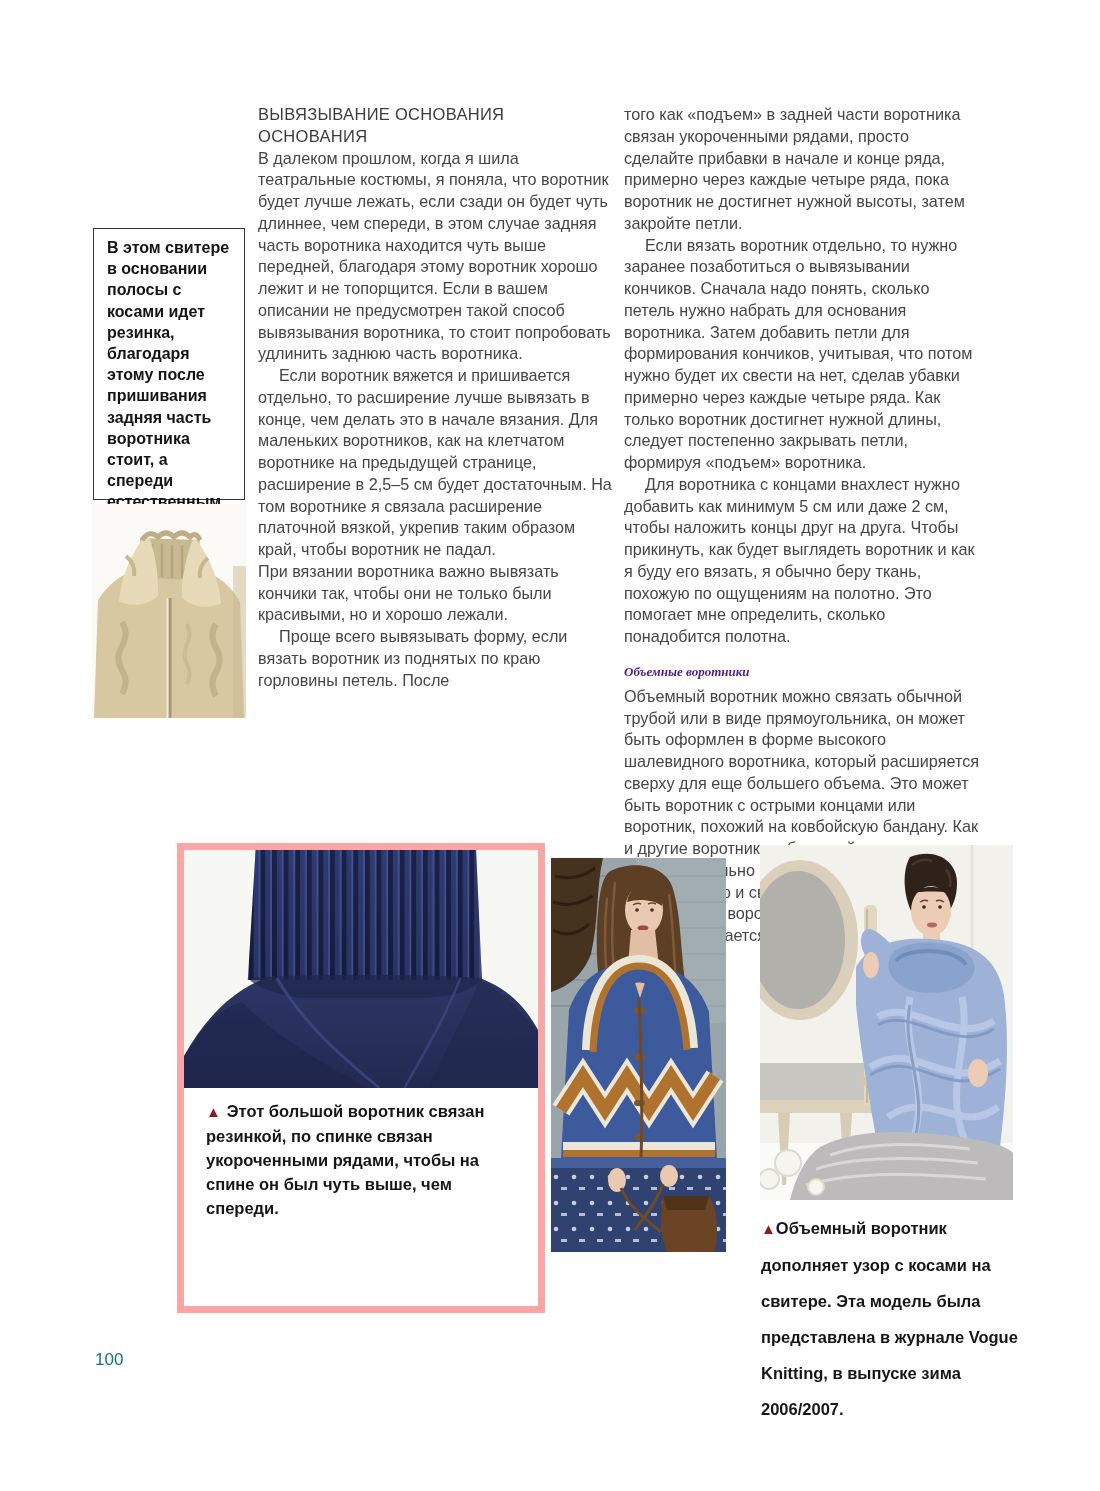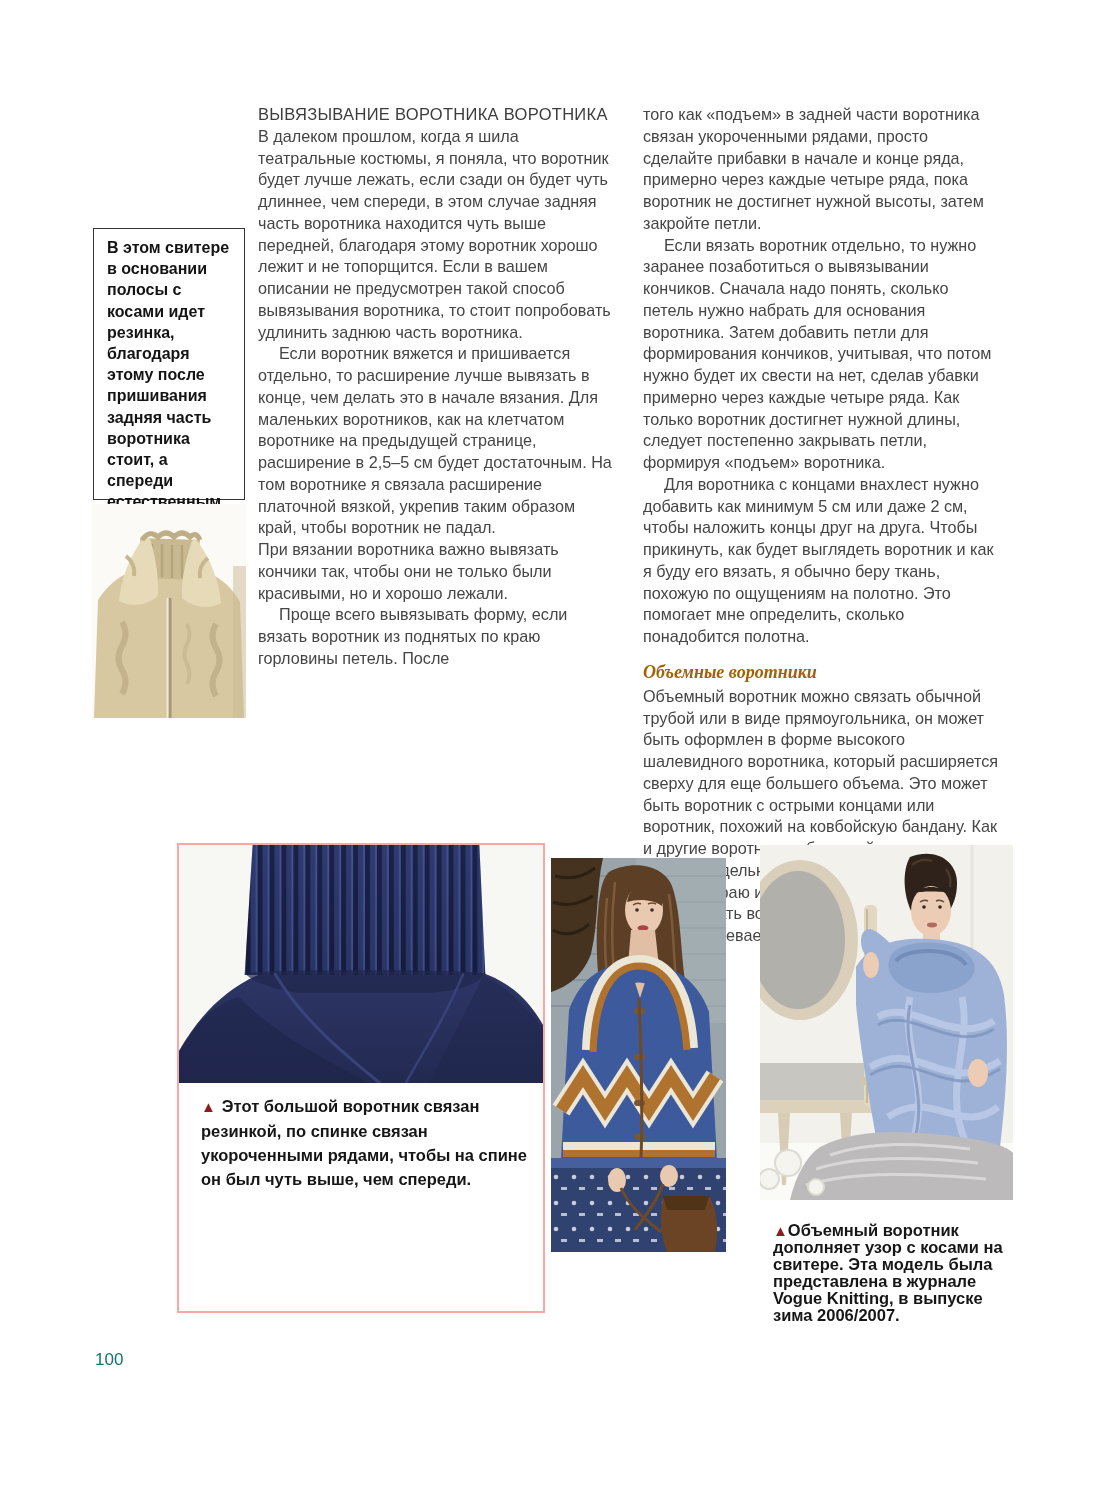--- a/index.html
+++ b/index.html
@@ -11,50 +11,50 @@
   .side-note{
     position:absolute;left:93px;top:228px;width:152px;height:272px;
     border:1.5px solid #343434;box-sizing:border-box;padding:8px 11px 0 13px;
     font-size:16px;font-weight:bold;line-height:21.2px;color:#141414;
   }
   .side-photo{position:absolute;left:92px;top:504px;width:154px;height:214px;}
   .side-photo svg{display:block;width:100%;height:100%;}
   
   .col{position:absolute;top:104px;}
   .col-left{left:258px;width:360px;}
-  .col-right{left:643px;width:357px;}
+  .col-right{left:624px;width:357px;}
   .sec-head{
     font-size:16.5px;font-weight:400;letter-spacing:.3px;color:#3c3c3c;
     margin:0;line-height:21.75px;
   }
   .sec-head.gap{margin-top:21px;}
   .col p.body{font-size:16.2px;line-height:21.75px;color:#454545;margin:0;text-align:left;}
   .col p.ind{text-indent:21px;}
   .sub-head{
     font-family:"Liberation Serif",serif;font-style:italic;font-weight:bold;
-    font-size:18px;line-height:24px;color:#a16207;margin:12px 0 2px 0;
+    font-size:13px;line-height:24px;color:#4c1d95;margin:12px 0 2px 0;
   }
   
   .fig-left{
     position:absolute;left:177px;top:843px;width:368px;height:470px;
-    border:2px solid #fca5a5;box-sizing:border-box;background:#fff;
+    border:7px solid #fca5a5;box-sizing:border-box;background:#fff;
   }
   .fig-left .photo{display:block;width:100%;height:238px;}
   .fig-left .cap{padding:11px 14px 0 22px;}
   .cap p{margin:0;font-size:16.5px;font-weight:bold;line-height:24px;color:#161616;}
   .cap p + p{margin-top:9px;}
   .marker{color:#8c1d1d;font-size:15px;}
   .marker.lead{margin-right:6px;}
   .marker.tail{margin-left:6px;}
   .fig-mid{position:absolute;left:551px;top:858px;width:175px;height:394px;}
   .fig-mid svg{display:block;width:100%;height:100%;}
   .fig-right{position:absolute;left:760px;top:845px;width:253px;height:355px;}
   .fig-right svg{display:block;width:100%;height:100%;}
   .fig-right-cap{position:absolute;left:757px;top:1206px;width:268px;}
-  .fig-right-cap p{margin:16px;font-size:16.5px;font-weight:bold;line-height:17px;color:#161616;}
+  .fig-right-cap p{margin:4px;font-size:16.5px;font-weight:bold;line-height:36px;color:#161616;}
   
   .page-num{position:absolute;left:95px;top:1350px;font-size:17px;color:#0f766e;}
 </style>
 </head>
 <body>
 
 <div id="page">
 
   <div class="side-note">
     <span>В этом свитере в основании полосы с косами идет резинка, благодаря этому после пришивания задняя часть воротника стоит, а спереди естественным образом драпируется.</span>
@@ -79,21 +79,21 @@
       <path d="M78,94 L78,214" stroke="#a89673" stroke-width="3"></path>
       <path d="M75.5,94 L75.5,214" stroke="#efe9d8" stroke-width="2"></path>
       <path d="M30,118 q7,12 0,24 q-7,12 0,24 q7,12 0,24" stroke="#c3b28b" stroke-width="6" fill="none"></path>
       <path d="M124,120 q-7,12 0,24 q7,12 0,24 q-7,12 0,24" stroke="#c3b28b" stroke-width="6" fill="none"></path>
       <path d="M95,120 q5,10 0,20 q-5,10 0,20 q5,10 0,20" stroke="#cbbb93" stroke-width="4" fill="none"></path>
       <rect x="141" y="62" width="13" height="152" fill="#c9b992" opacity="0.5"></rect>
     </svg>
   </div>
 
   <div class="col col-left">
-    <h3 class="sec-head">ВЫВЯЗЫВАНИЕ ВОРОТНИКА ВОРОТНИКА</h3>
+    <h3 class="sec-head">ВЫВЯЗЫВАНИЕ ОСНОВАНИЯ ОСНОВАНИЯ</h3>
     <p class="body">В далеком прошлом, когда я шила театральные костюмы, я поняла, что воротник будет лучше лежать, если сзади он будет чуть длиннее, чем спереди, в этом случае задняя часть воротника находится чуть выше передней, благодаря этому воротник хорошо лежит и не топорщится. Если в вашем описании не предусмотрен такой способ вывязывания воротника, то стоит попробовать удлинить заднюю часть воротника.</p>
     <p class="body ind">Если воротник вяжется и пришивается отдельно, то расширение лучше вывязать в конце, чем делать это в начале вязания. Для маленьких воротников, как на клетчатом воротнике на предыдущей странице, расширение в 2,5–5 см будет достаточным. На том воротнике я связала расширение платочной вязкой, укрепив таким образом край, чтобы воротник не падал.</p>
     <p class="body">При вязании воротника важно вывязать кончики так, чтобы они не только были красивыми, но и хорошо лежали.</p>
     <p class="body ind">Проще всего вывязывать форму, если вязать воротник из поднятых по краю горловины петель. После</p>
   </div>
 
   <div class="col col-right">
     <p class="body">того как «подъем» в задней части воротника связан укороченными рядами, просто сделайте прибавки в начале и конце ряда, примерно через каждые четыре ряда, пока воротник не достигнет нужной высоты, затем закройте петли.</p>
     <p class="body ind">Если вязать воротник отдельно, то нужно заранее позаботиться о вывязывании кончиков. Сначала надо понять, сколько петель нужно набрать для основания воротника. Затем добавить петли для формирования кончиков, учитывая, что потом нужно будет их свести на нет, сделав убавки примерно через каждые четыре ряда. Как только воротник достигнет нужной длины, следует постепенно закрывать петли, формируя «подъем» воротника.</p>
     <p class="body ind">Для воротника с концами внахлест нужно добавить как минимум 5 см или даже 2 см, чтобы наложить концы друг на друга. Чтобы прикинуть, как будет выглядеть воротник и как я буду его вязать, я обычно беру ткань, похожую по ощущениям на полотно. Это помогает мне определить, сколько понадобится полотна.</p>

